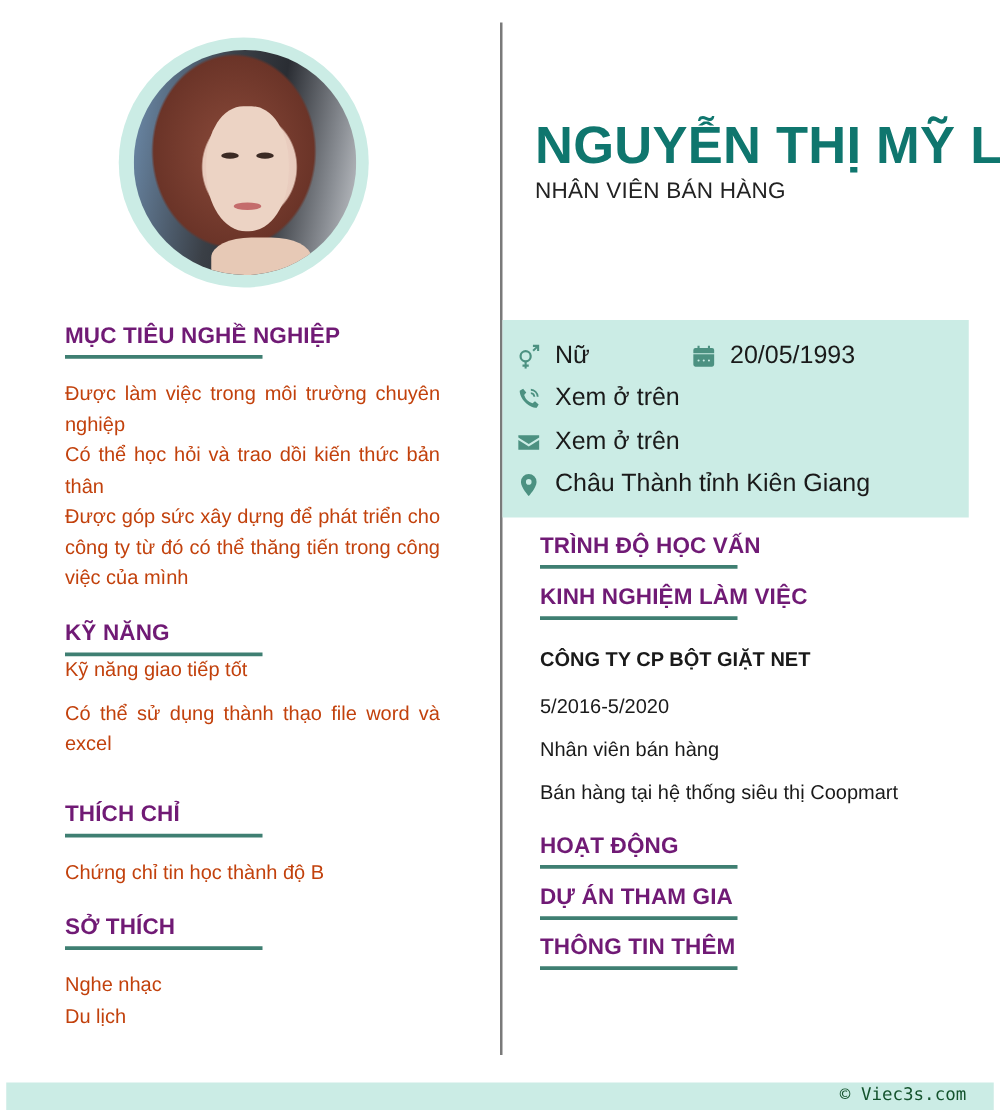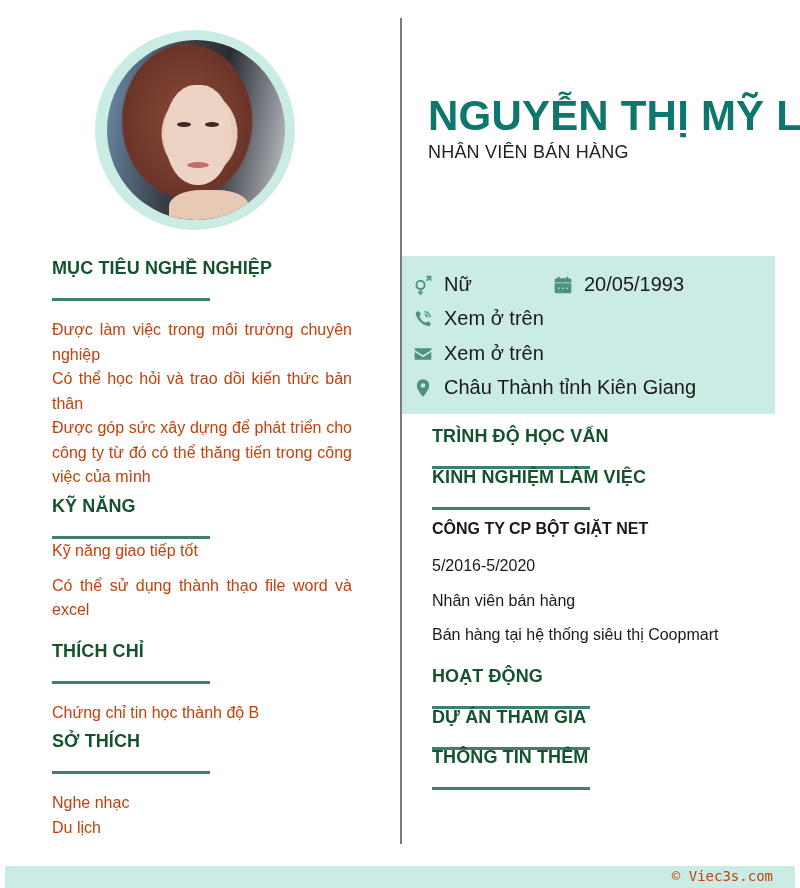--- a/index.html
+++ b/index.html
@@ -10,40 +10,40 @@
   .avatar-wrap { position: absolute; left: 95px; top: 30px; width: 200px; height: 200px; border-radius: 50%; background: #cbece5; }
   .avatar { position: absolute; left: 12px; top: 10px; width: 178px; height: 180px; border-radius: 50%; overflow: hidden;
     background: radial-gradient(ellipse 38% 42% at 52% 52%, #f0dcd0 0%, #e8cbbd 55%, transparent 57%),
                 radial-gradient(ellipse 60% 70% at 45% 45%, #8a4a3a 0%, #6b3428 60%, transparent 62%),
                 linear-gradient(100deg, #6f8fb0 0%, #3a3f46 40%, #2a2d33 60%, #8b8f95 85%, #c9ccd0 100%); }
   .avatar .face { position:absolute; left:58px; top:45px; width:66px; height:100px; border-radius:45% 45% 48% 48%; background:#ecd3c4; }
   .avatar .eye { position:absolute; top:82px; width:14px; height:5px; border-radius:50%; background:#3b2a24; }
   .avatar .lips { position:absolute; left:80px; top:122px; width:22px; height:6px; border-radius:50%; background:#c46c6c; }
   .avatar .hand { position:absolute; left:62px; top:150px; width:80px; height:40px; border-radius:40% 40% 0 0; background:#e7c9b6; }
 
-  .section-title { font-weight: bold; color: #14532d; font-size: 18px; letter-spacing: 0.1px; padding-bottom: 19px; border-bottom: 3px solid #3f7f72; width: 158px; white-space: nowrap; }
+  .section-title { font-weight: bold; color: #701a75; font-size: 18px; letter-spacing: 0.1px; padding-bottom: 5px; border-bottom: 3px solid #3f7f72; width: 158px; white-space: nowrap; }
   .body-text { font-size: 16px; line-height: 24.5px; color: #c2410c; text-align: justify; }
 
   .l-sec { position: absolute; left: 52px; width: 300px; }
 
   
   .name { position: absolute; left: 428px; top: 92px; font-size: 42px; font-weight: bold; color: #0f766e; letter-spacing: 0.2px; white-space: nowrap; }
   .job-title { position: absolute; left: 428px; top: 142px; font-size: 18px; color: #222; letter-spacing: 0.2px; }
 
   .contact-box { position: absolute; left: 402px; top: 256px; width: 373px; height: 158px; background: #cbece5; }
   .c-row { position: absolute; display: flex; align-items: center; font-size: 20px; color: #1a1a1a; }
   .c-icon { width: 20px; height: 20px; margin-right: 11px; display: inline-flex; align-items: center; justify-content: center; }
   .c-icon svg { width: 20px; height: 20px; fill: #4c9181; }
 
   .r-sec { position: absolute; left: 432px; }
   .exp { position: absolute; left: 432px; font-size: 16px; color: #1a1a1a; }
   .exp.company { font-weight: bold; font-size: 16px; }
 
   .footer { position: absolute; left: 5px; top: 866px; width: 790px; height: 22px; background: #cbece5; }
-  .footer span { position: absolute; right: 22px; top: 2px; font-family: "DejaVu Sans Mono", "Liberation Mono", monospace; font-size: 14px; color: #c2410c; }
+  .footer span { position: absolute; right: 22px; top: 2px; font-family: "DejaVu Sans Mono", "Liberation Mono", monospace; font-size: 14px; color: #14532d; }
 </style>
 </head>
 <body>
 
 <div class="divider"></div>
 
 <div class="avatar-wrap">
   <div class="avatar">
     <div class="face"></div>
     <div class="eye" style="left:70px"></div>

